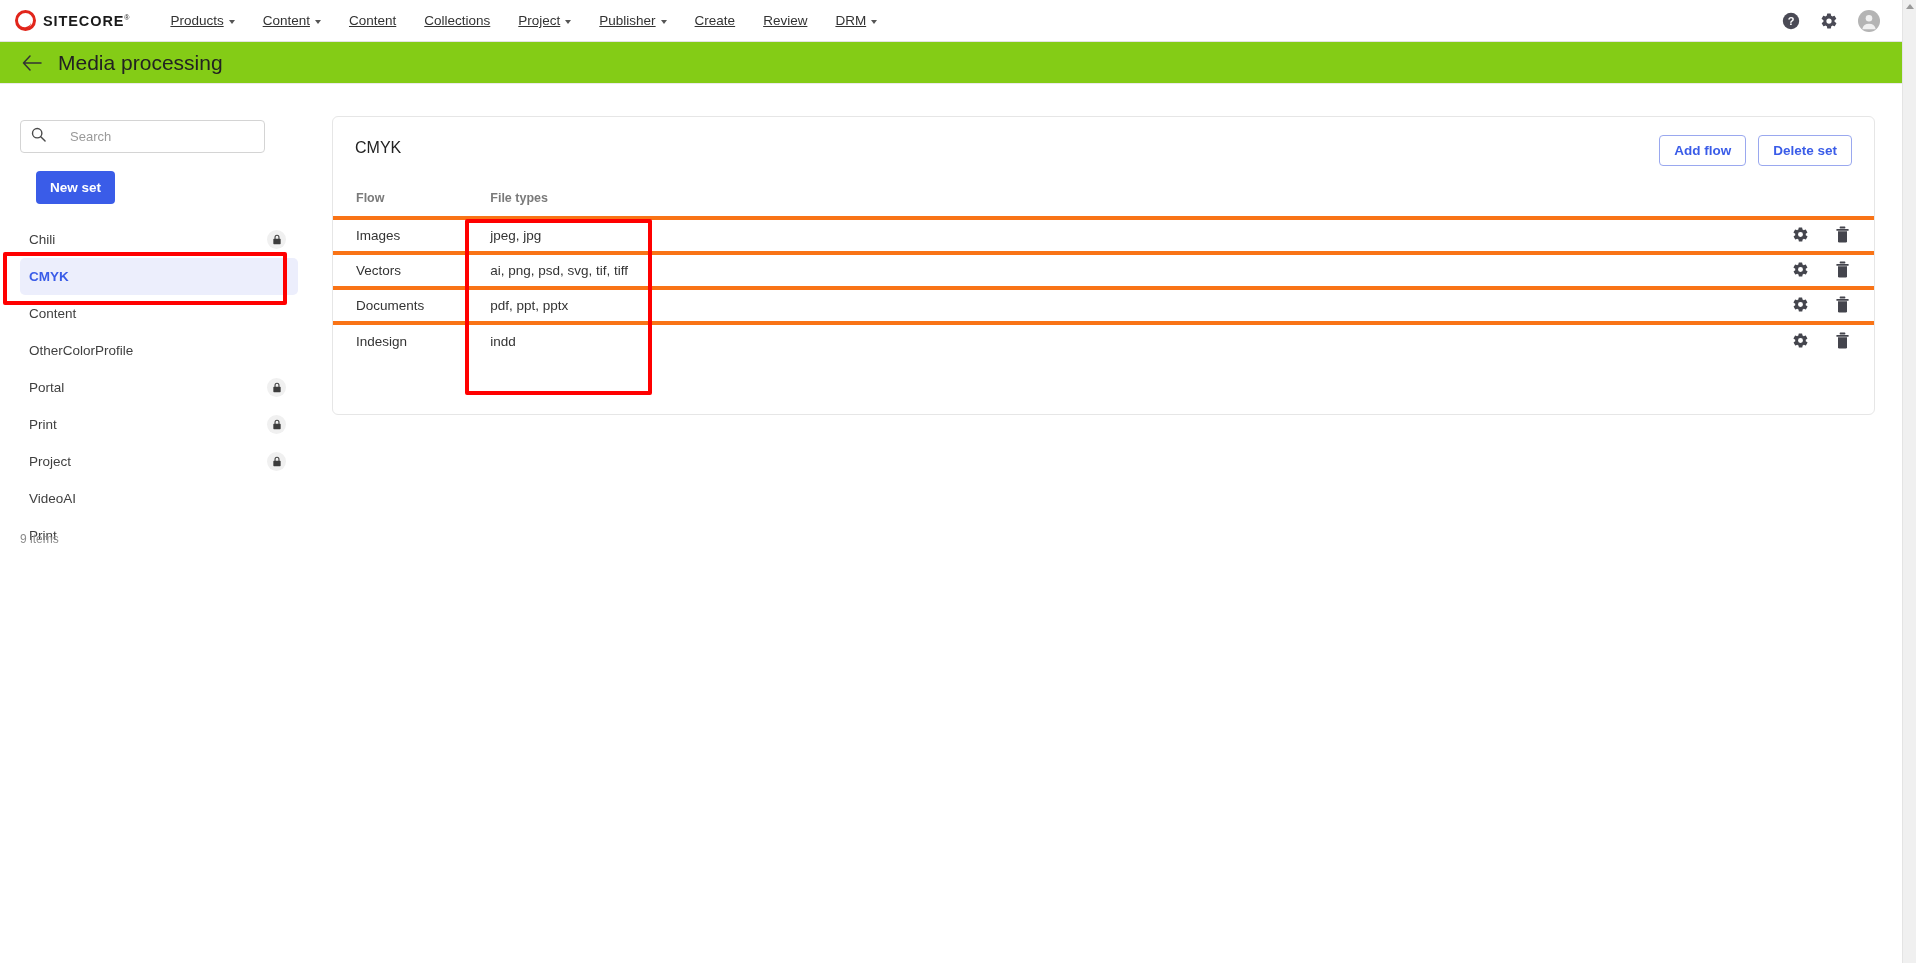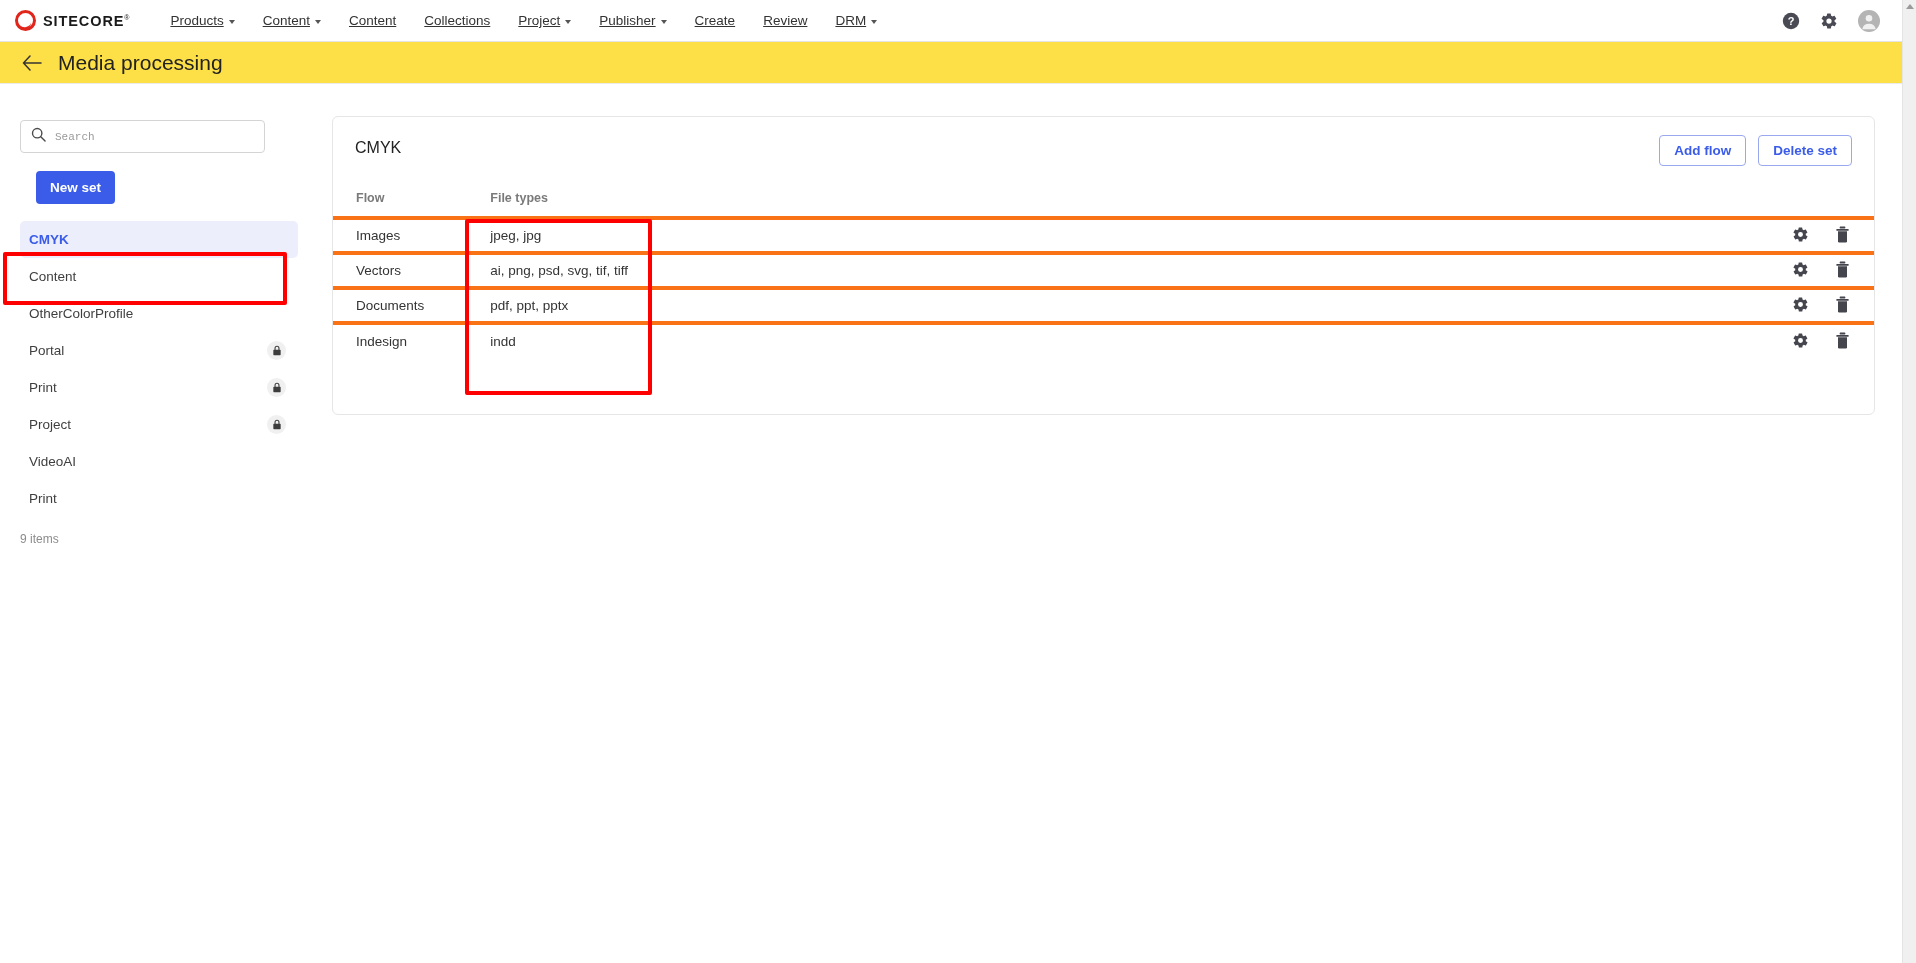--- a/index.html
+++ b/index.html
@@ -58,21 +58,21 @@
   .nav-right {
     margin-left: auto; display: flex; align-items: center;
     gap: 20px; margin-right: 22px;
   }
   .icon-btn { cursor: pointer; display: flex; align-items: center; }
 
   
   .pageheader {
     position: absolute; top: 42px; left: 0;
     width: 1902px; height: 42px;
-    background: #fde047;
+    background: #84cc16;
     border-bottom: 1px solid #eaeaea;
     display: flex; align-items: center;
   }
   .back-arrow {
     margin-left: 22px; margin-right: 16px;
     cursor: pointer; display: flex; align-items: center;
   }
   .page-title { font-size: 21px; color: #222222; font-weight: normal; }
 
   
@@ -82,23 +82,23 @@
     background: #ffffff;
   }
   .search-box {
     position: absolute; left: 20px; top: 36px;
     width: 245px; height: 33px;
     border: 1px solid #d4d4d4; border-radius: 4px;
     display: flex; align-items: center; padding: 0 10px;
     background: #fff;
   }
   .search-input {
-    border: none; outline: none; margin-left: 9px;
-    font-size: 11px; color: #333; width: 195px;
-    font-family: Liberation Mono, monospace; background: transparent;
+    border: none; outline: none; margin-left: 24px;
+    font-size: 13px; color: #333; width: 195px;
+    font-family: Liberation Sans, sans-serif; background: transparent;
   }
   .search-input::placeholder { color: #9a9a9a; }
 
   .newset-btn {
     position: absolute; left: 36px; top: 87px;
     height: 33px; padding: 0 14px;
     background: #3a5ce8; color: #fff;
     border: none; border-radius: 4px;
     font-size: 13.5px; font-weight: bold; cursor: pointer;
     font-family: "Liberation Sans", sans-serif;
@@ -283,20 +283,28 @@
           <circle cx="6.6" cy="6.6" r="5" stroke="#4a4a4a" stroke-width="1.5" fill="none"></circle>
           <path d="M10.4 10.4 L15 15" stroke="#4a4a4a" stroke-width="1.5" stroke-linecap="round"></path>
         </svg>
     </span>
     <input class="search-input" type="text" placeholder="Search" style="">
   </div>
 
   <button class="newset-btn">New set</button>
 
   <div class="setlist">
+    <div class="setitem">
+      <span class="label">Chili</span>
+      <span class="lock-badge">
+        <svg width="10" height="11" viewBox="0 0 12 13" fill="#3c3c3c">
+            <path d="M3 5.5V3.8a3 3 0 0 1 6 0v1.7h.6a.8.8 0 0 1 .8.8v5.1a.8.8 0 0 1-.8.8H2.4a.8.8 0 0 1-.8-.8V6.3a.8.8 0 0 1 .8-.8zm1.3 0h3.4V3.8a1.7 1.7 0 0 0-3.4 0z"></path>
+          </svg>
+      </span>
+    </div>
 
     <div class="setitem selected">
       <span class="label">CMYK</span>
     </div>
 
     <div class="setitem">
       <span class="label">Content</span>
     </div>
 
     <div class="setitem">

